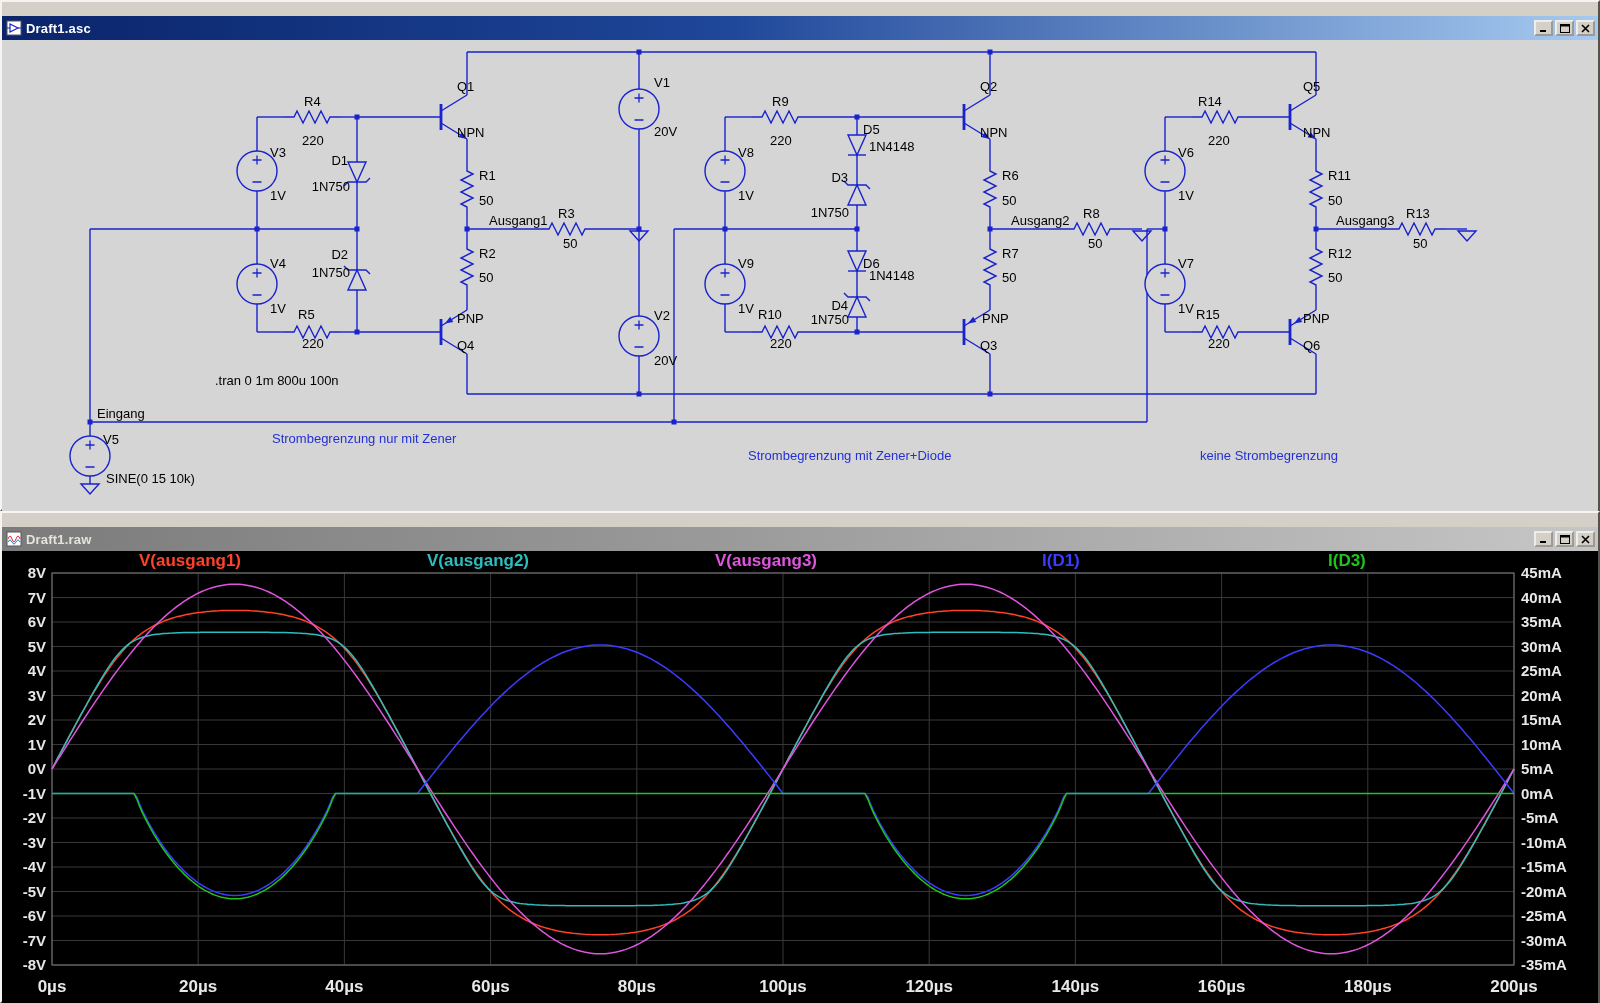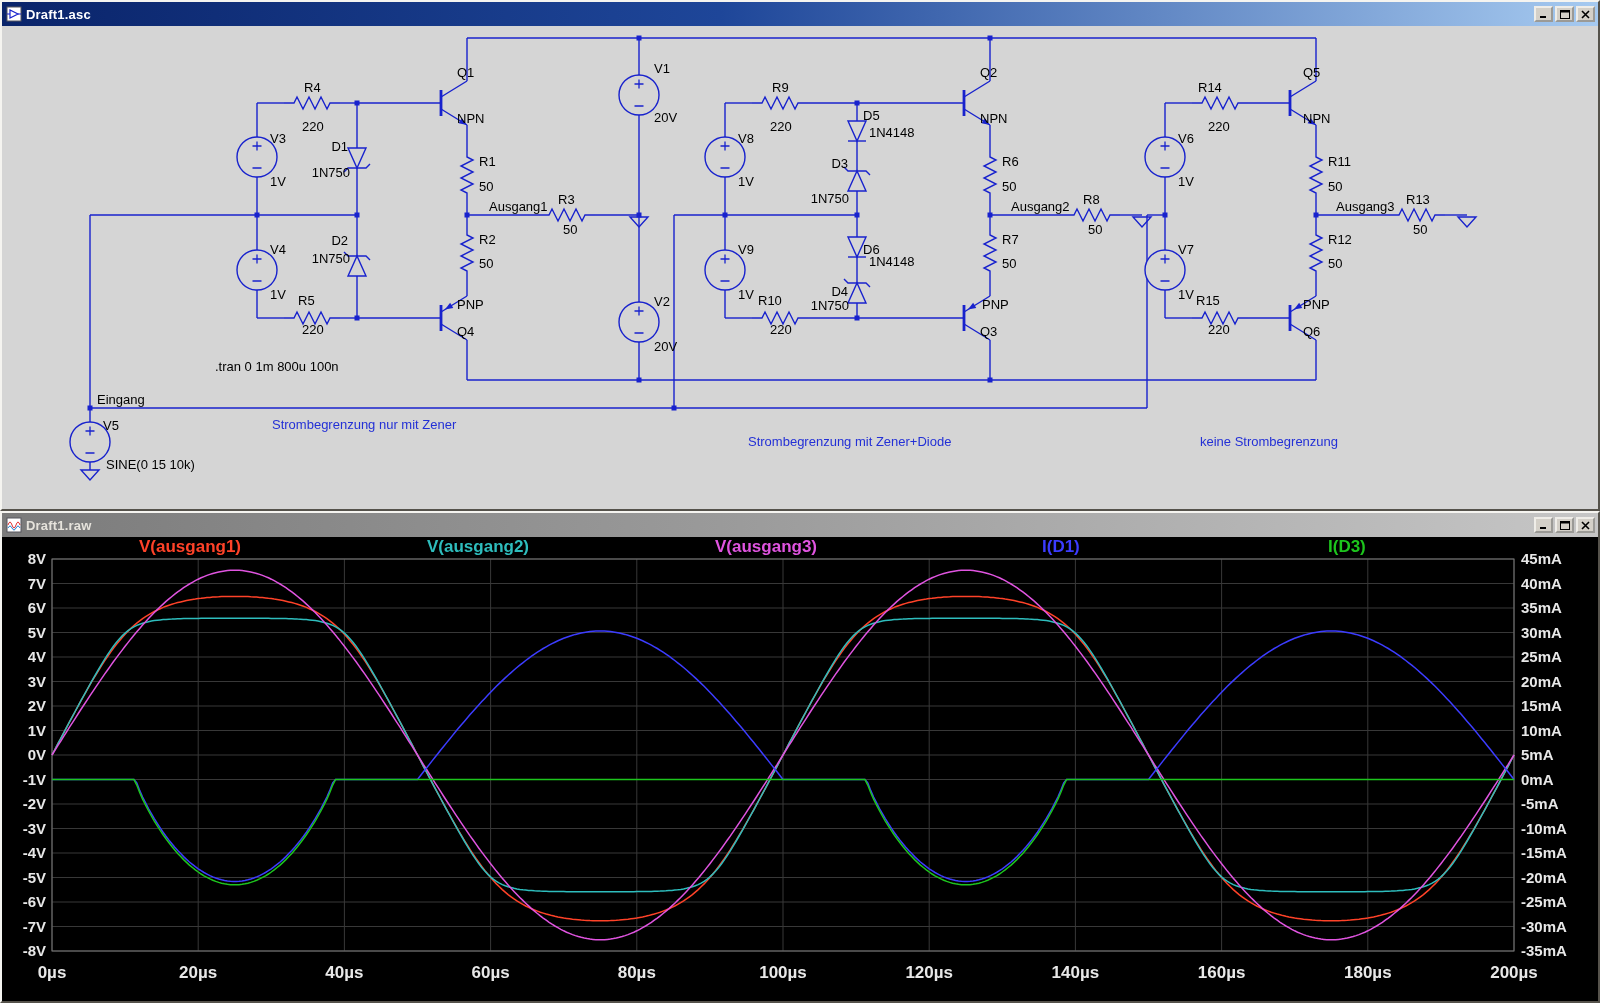--- a/index.html
+++ b/index.html
@@ -2,21 +2,21 @@
 <html><head>
 <meta charset="utf-8">
 <style>
   html,body{margin:0;padding:0;background:#9a9a9a;}
   .screen{position:relative;width:1600px;height:1003px;overflow:hidden;
           font-family:"Liberation Sans",sans-serif;background:#c0c0c0;}
   .window{position:absolute;left:0;width:1600px;box-sizing:border-box;background:#d4d0c8;
           border:2px solid;border-color:#f5f4f0 #55524b #55524b #f5f4f0;}
   #win-schematic{top:0;height:511px;}
   #win-wave{top:511px;height:492px;}
-  .titlebar{height:24px;display:flex;align-items:center;padding:0 3px 0 4px;gap:4px;}
+  .titlebar{height:24px;display:flex;align-items:center;padding:0 3px 0 4px;gap:4px;margin-top:14px;}
   .titlebar.active{background:linear-gradient(to right,#0a246a 0%,#1e4699 45%,#a6caf0 100%);}
   .titlebar.inactive{background:linear-gradient(to right,#7b7b7b 0%,#9a9a9a 45%,#c6c6c6 100%);align-items:center;}
   .title-text{font-size:13px;font-weight:bold;letter-spacing:.2px;}
   .active .title-text{color:#ffffff;}
   .inactive .title-text{color:#e6e3dc;}
   .title-icon{width:16px;height:16px;display:inline-flex;}
   .win-buttons{margin-left:auto;display:flex;gap:2px;}
   .tbtn{width:19px;height:16px;background:#d4d0c8;border:2px outset #efede8;
         display:flex;align-items:center;justify-content:center;cursor:pointer;box-sizing:border-box;}
   .canvas{position:relative;overflow:hidden;}

